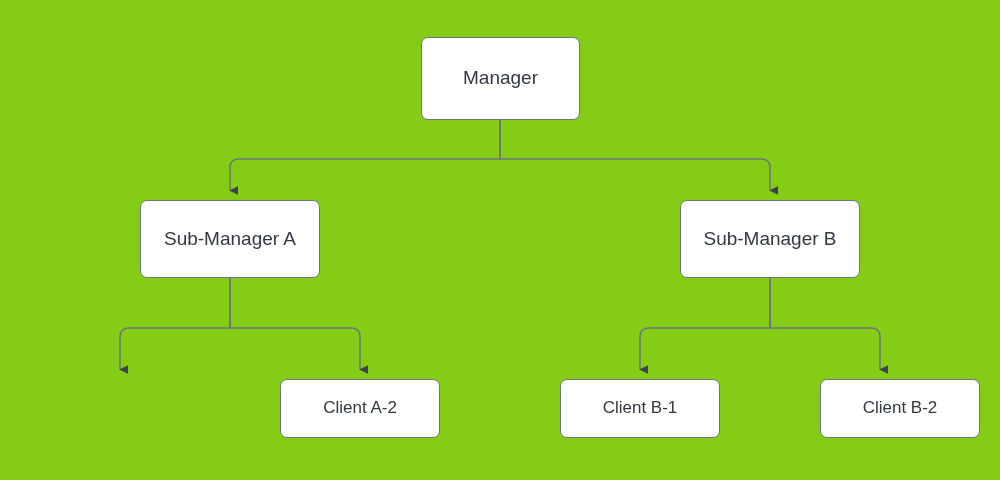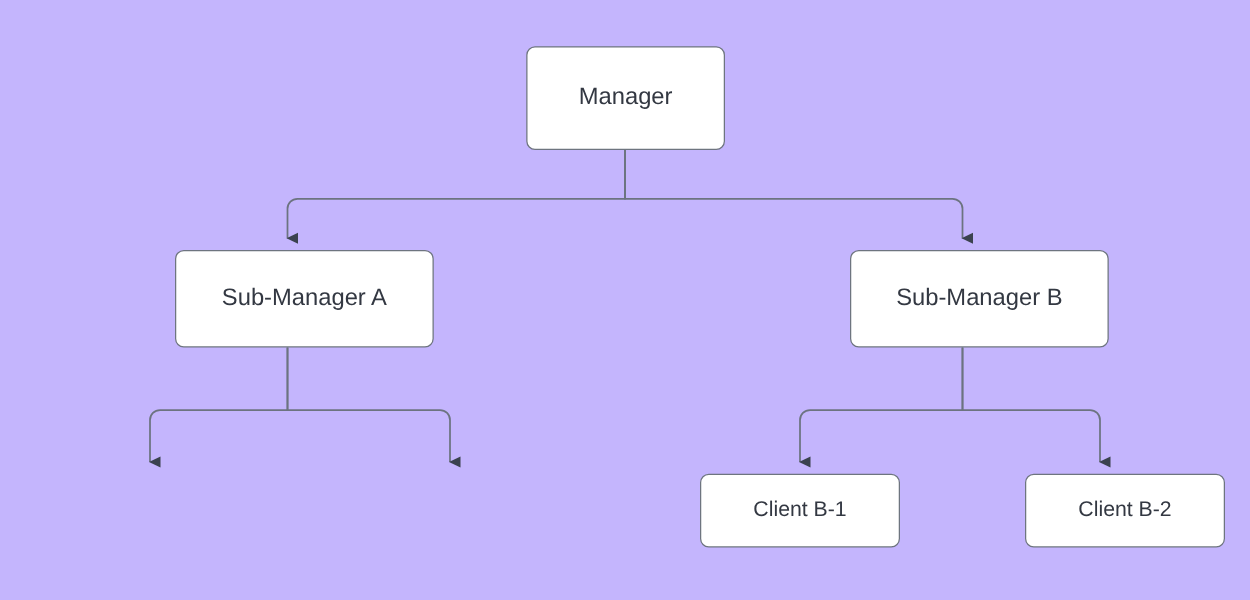--- a/index.html
+++ b/index.html
@@ -8,21 +8,21 @@
     padding: 0;
     background: #ffffff;
   }
   body {
     font-family: "Liberation Sans", sans-serif;
   }
   #diagram-canvas {
     position: relative;
     width: 1000px;
     height: 480px;
-    background: #c4b5fd;
+    background: #84cc16;
     overflow: hidden;
   }
   #connector-layer {
     position: absolute;
     left: 0;
     top: 0;
     width: 1000px;
     height: 480px;
   }
   .node {
@@ -45,21 +45,21 @@
   }
   .node-root {
     left: 421px;
     top: 37px;
     width: 159px;
     height: 83px;
     font-size: 19px;
   }
   .node-mid {
     top: 200px;
-    width: 207px;
+    width: 180px;
     height: 78px;
     font-size: 19px;
   }
   .node-mid-a { left: 140px; }
   .node-mid-b { left: 680px; }
   .node-leaf {
     top: 379px;
     width: 160px;
     height: 59px;
     font-size: 17px;
@@ -103,20 +103,23 @@
 
   <div class="node node-mid node-mid-a">
     <span class="node-label">Sub-Manager A</span>
   </div>
 
   <div class="node node-mid node-mid-b">
     <span class="node-label">Sub-Manager B</span>
   </div>
 
 
+  <div class="node node-leaf node-leaf-a2">
+    <span class="node-label">Client A-2</span>
+  </div>
 
   <div class="node node-leaf node-leaf-b1">
     <span class="node-label">Client B-1</span>
   </div>
 
   <div class="node node-leaf node-leaf-b2">
     <span class="node-label">Client B-2</span>
   </div>
 
 </div>

